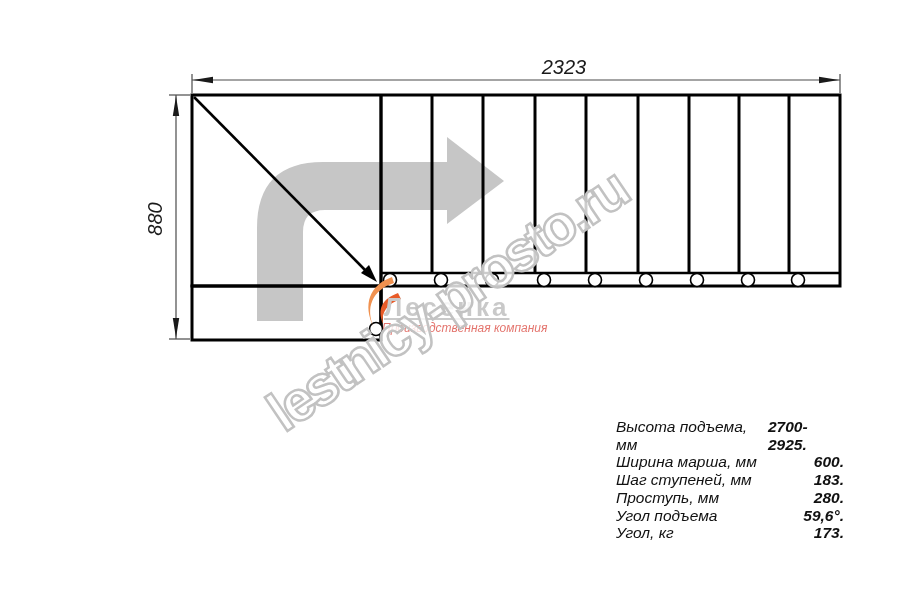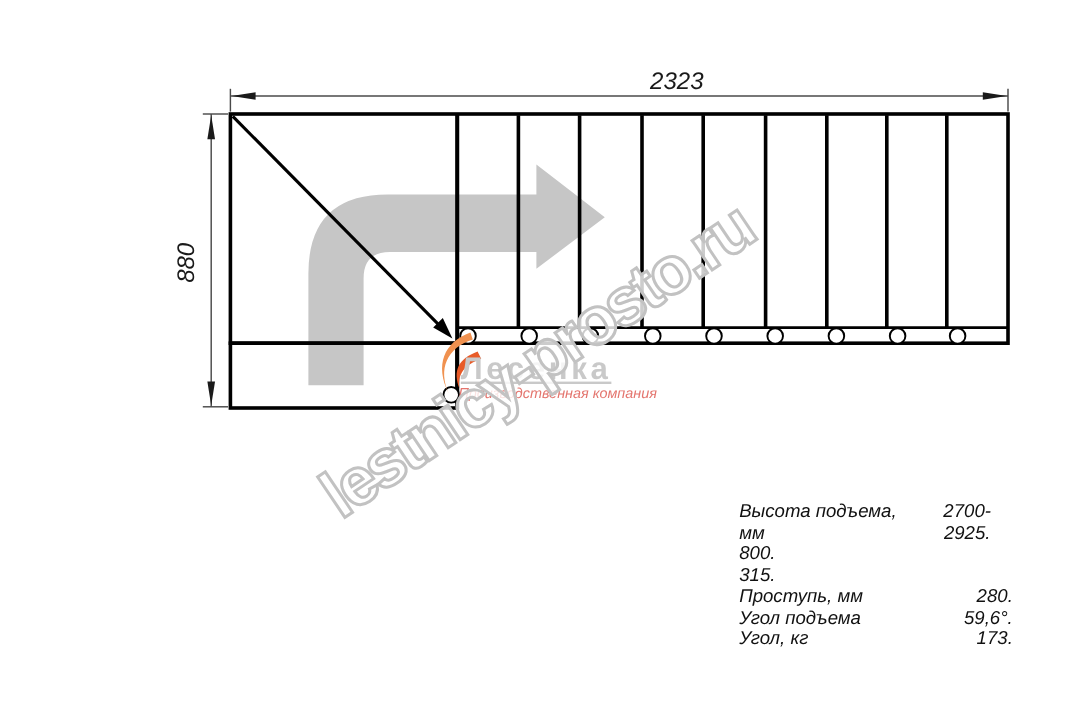--- a/index.html
+++ b/index.html
@@ -41,21 +41,21 @@
     -webkit-text-stroke:2.5px #c2c2c2;
     pointer-events:none;
   }
 
   
   .specs{
     position:absolute;left:616px;top:418px;width:228px;z-index:5;
     font-style:italic;font-size:15.5px;line-height:17.7px;color:#111;
   }
   .spec-row{display:flex;justify-content:space-between;}
-  .spec-row .v{text-align:center;}
+  .spec-row .v{text-align:left;font-weight:bold;}
 </style>
 </head>
 <body>
 
 <svg id="stage" viewBox="0 0 900 600" xmlns="http://www.w3.org/2000/svg">
 
   <path d="M 257 321 L 257 228 Q 257 162 323 162 L 447 162 L 447 137 L 504 181 L 447 224 L 447 210 L 325 210 Q 303 210 303 232 L 303 321 Z" fill="#c6c6c6" stroke="none"></path>
 
   <rect x="192" y="95" width="648" height="191" fill="none" stroke="#000" stroke-width="3"></rect>
 
@@ -121,24 +121,26 @@
 </div>
 
 <div class="watermark">lestnicy-prosto.ru</div>
 
 <div class="specs">
   <div class="spec-row">
     <span class="l">Высота подъема, мм</span>
     <span class="v">2700-2925.</span>
   </div>
   <div class="spec-row">
-    <span class="v">800.</span>
+    <span class="l">Ширина марша, мм</span>
+    <span class="v">600.</span>
   </div>
   <div class="spec-row">
-    <span class="v">315.</span>
+    <span class="l">Шаг ступеней, мм</span>
+    <span class="v">183.</span>
   </div>
   <div class="spec-row">
     <span class="l">Проступь, мм</span>
     <span class="v">280.</span>
   </div>
   <div class="spec-row">
     <span class="l">Угол подъема</span>
     <span class="v">59,6°.</span>
   </div>
   <div class="spec-row">

